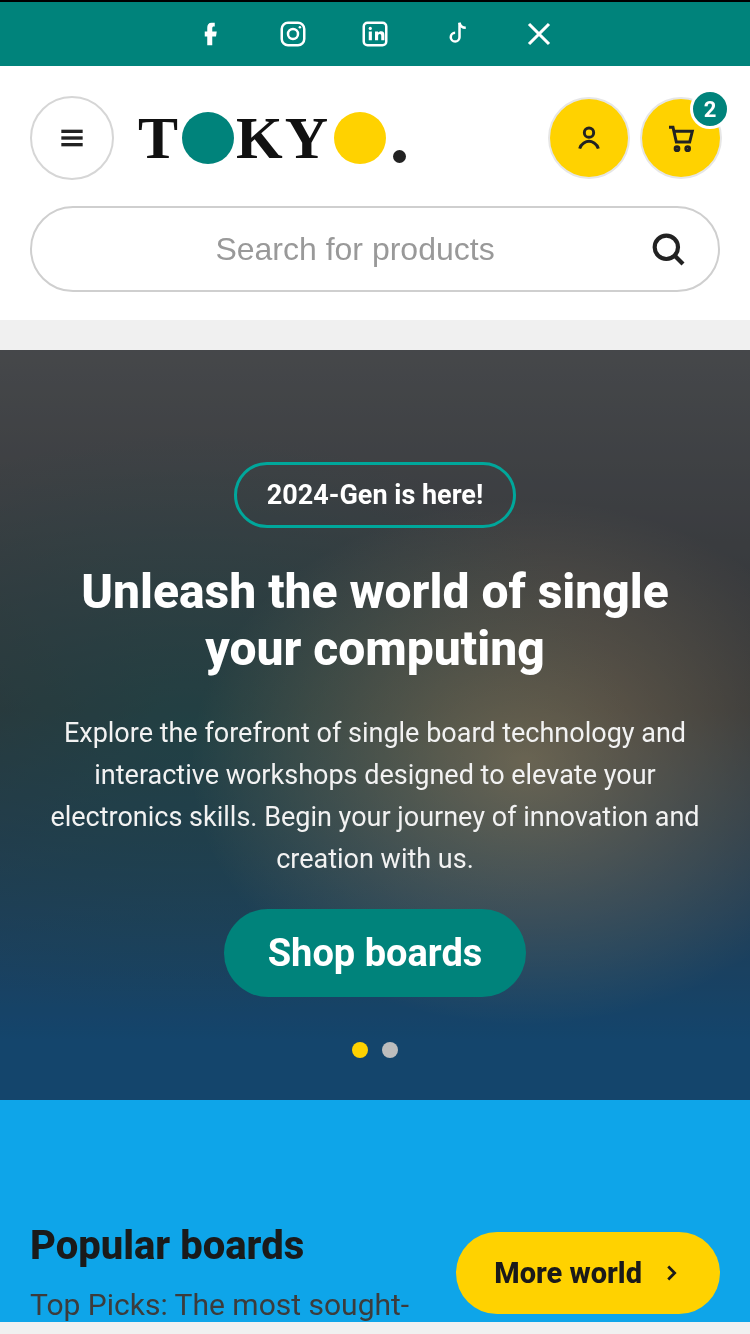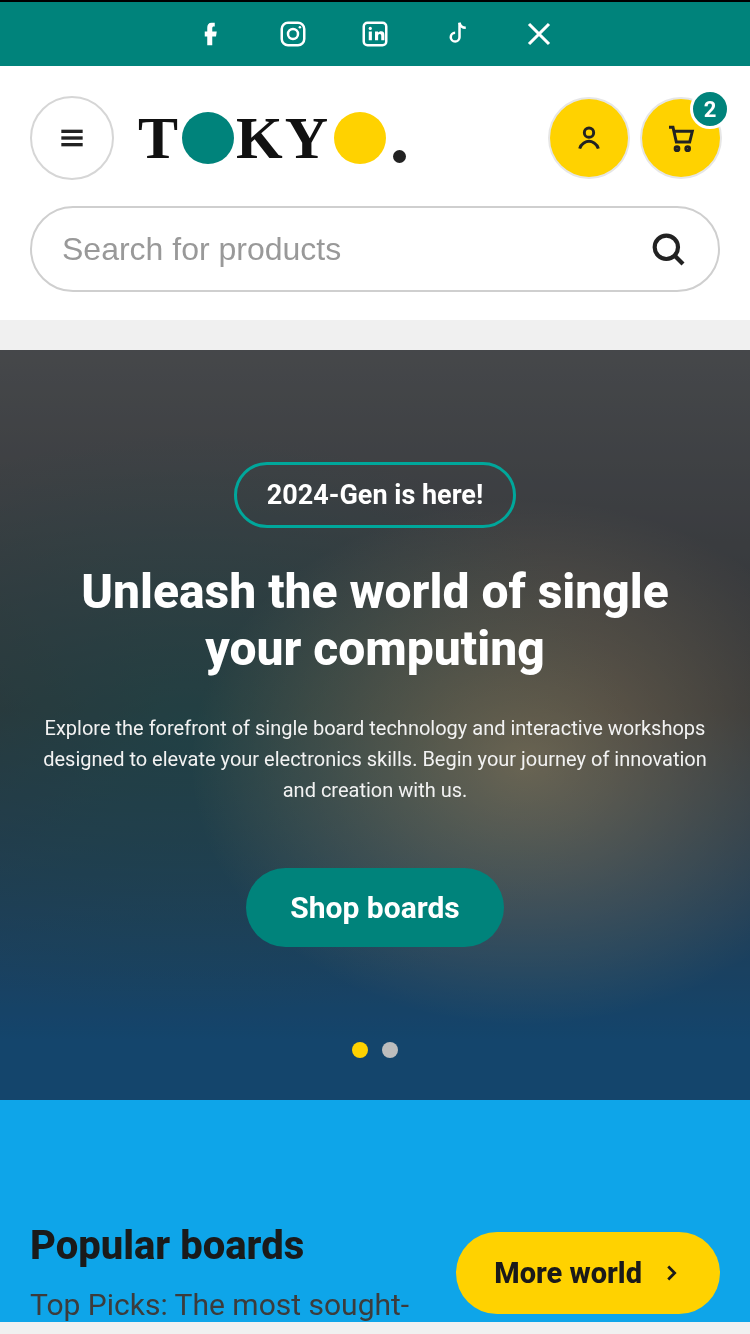--- a/index.html
+++ b/index.html
@@ -123,20 +123,21 @@
     align-items: center;
     padding: 0 30px;
   }
   .search-bar input {
     flex: 1;
     border: none;
     outline: none;
     font-size: 32px;
     color: #888;
     background: transparent;
+    text-align: center;
   }
   .search-bar input::placeholder { color: #999; }
   .search-bar svg { width: 40px; height: 40px; stroke: #222; stroke-width: 2.5; fill: none; }
   .hero {
     margin-top: 30px;
     position: relative;
     height: 750px;
     background:
       radial-gradient(ellipse at 70% 55%, rgba(243, 210, 150, 0.55), transparent 45%),
       radial-gradient(ellipse at 25% 50%, rgba(36, 116, 120, 0.55), transparent 55%),
@@ -163,35 +164,34 @@
     padding: 14px 30px;
     margin-bottom: 36px;
   }
   .hero-title {
     font-weight: 800;
     font-size: 48px;
     line-height: 1.18;
     margin-bottom: 36px;
   }
   .hero-desc {
-    font-size: 20px;
+    font-size: 27px;
     line-height: 1.55;
-    margin-bottom: 22px;
+    margin-bottom: 28px;
     color: #f2f2f2;
   }
   .hero-cta {
     display: inline-block;
     background: #00837b;
     color: #fff;
     font-weight: 700;
-    font-size: 30px;
+    font-size: 38px;
     padding: 22px 44px;
     border-radius: 50px;
     cursor: pointer;
-    margin-top: 40px;
   }
   .hero-dots {
     position: absolute;
     bottom: 42px;
     left: 0; right: 0;
     display: flex;
     justify-content: center;
     gap: 14px;
   }
   .hero-dot {

